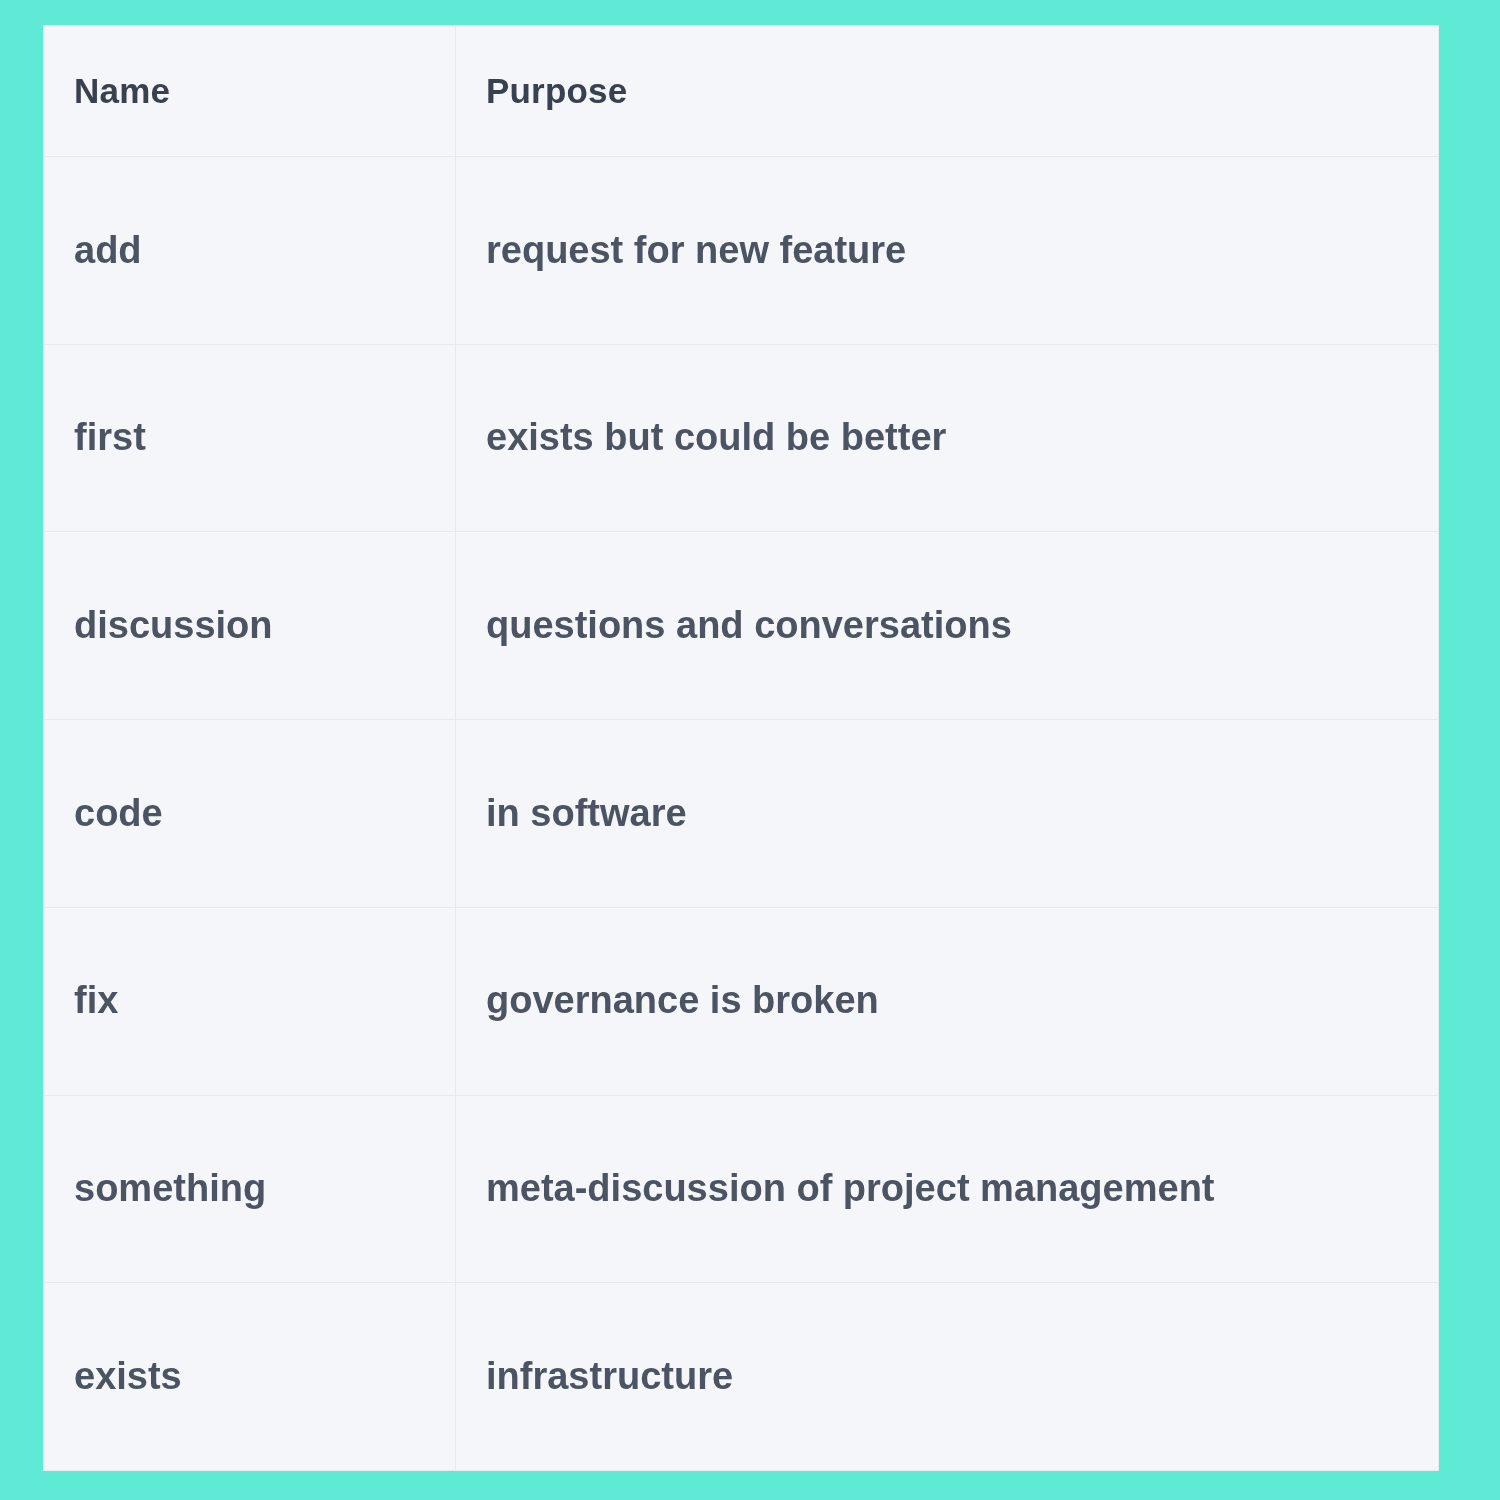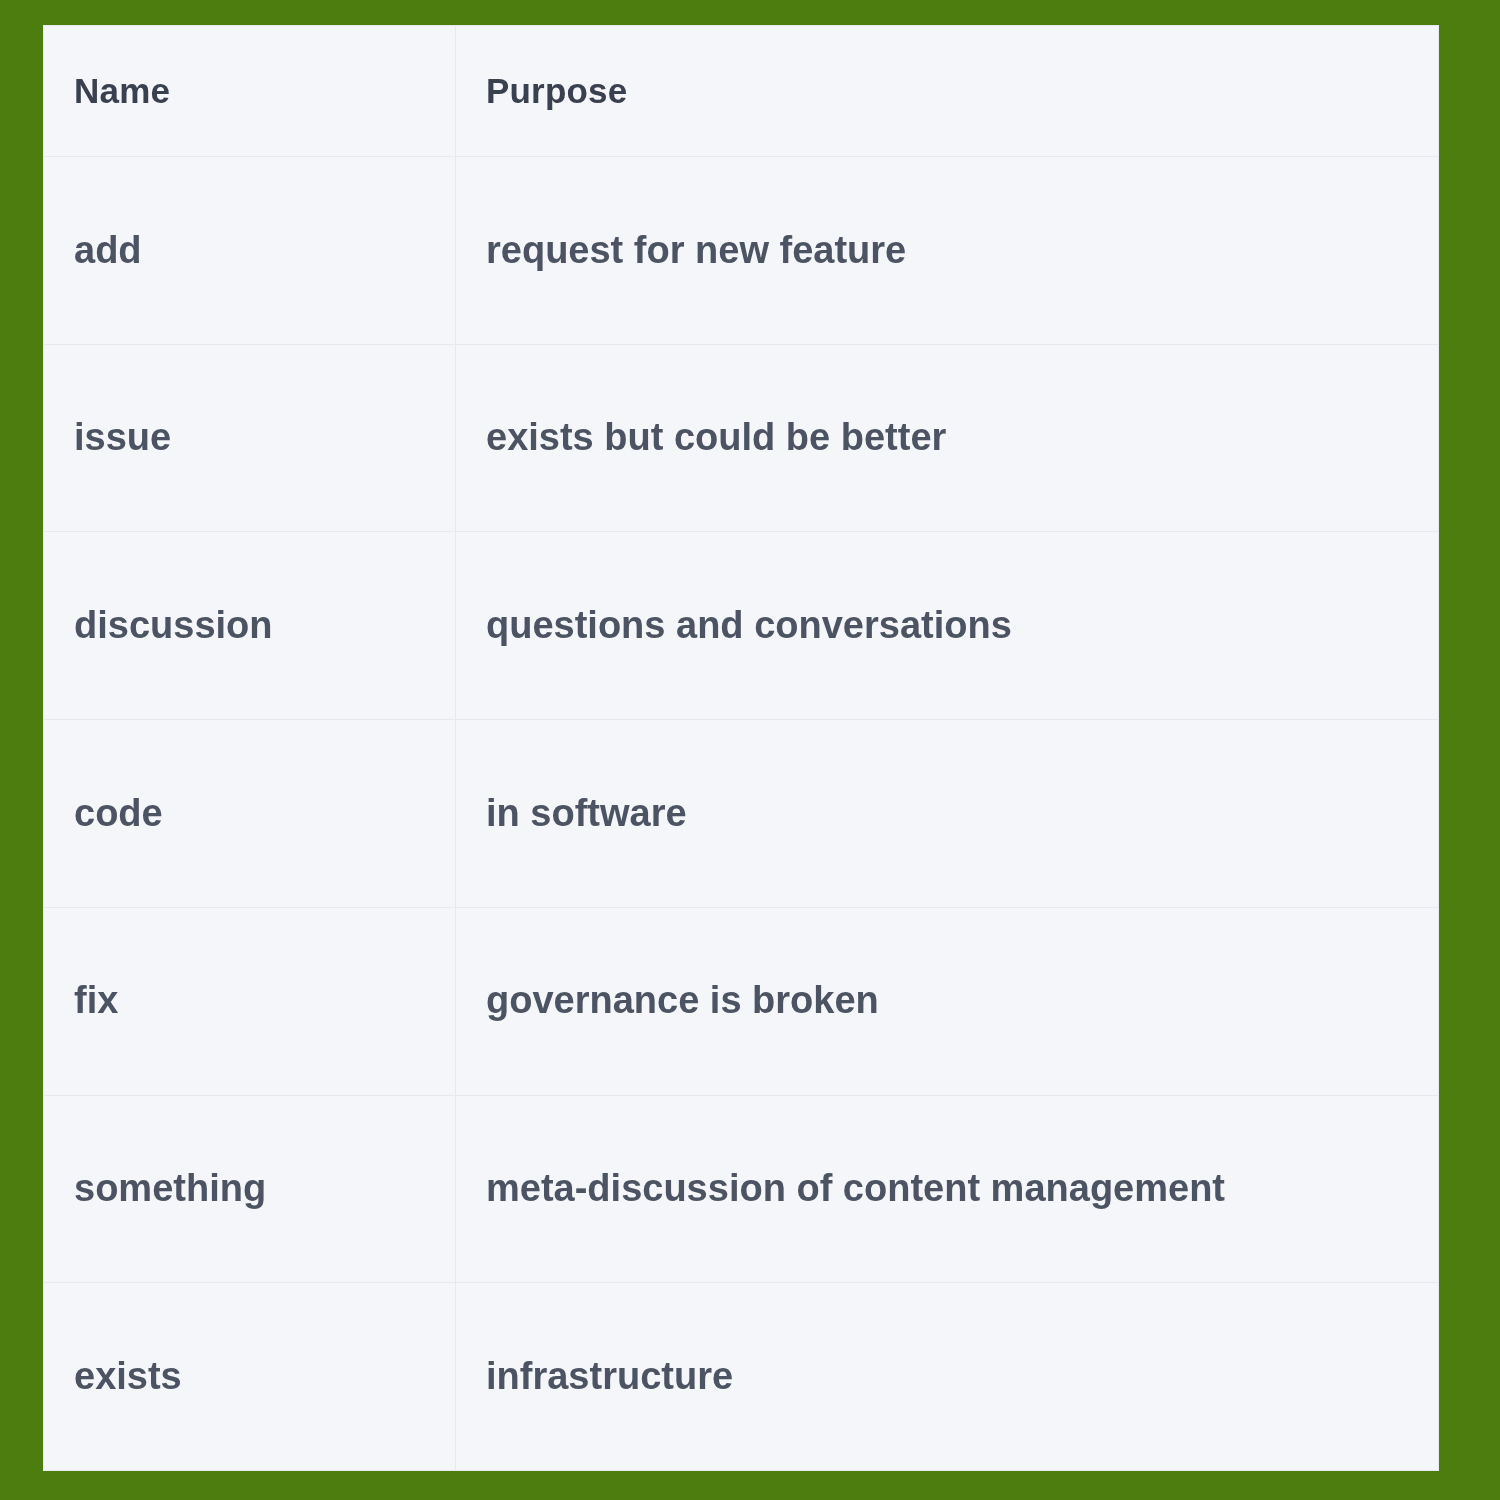--- a/index.html
+++ b/index.html
@@ -14,21 +14,21 @@
     font-family: "Liberation Sans", "DejaVu Sans", sans-serif;
     -webkit-font-smoothing: antialiased;
     overflow: hidden;
   }
 
   .page {
     position: relative;
     width: 1500px;
     height: 1500px;
     box-sizing: border-box;
-    background: #4d7c0f;
+    background: #5eead4;
   }
 
   .table-wrap {
     position: absolute;
     left: 43px;
     top: 25px;
     width: 1395px;
     height: 1446px;
     box-sizing: border-box;
     background: #f5f6f9;
@@ -96,38 +96,38 @@
           <th class="cell-header-name">Name</th>
           <th class="cell-header-purpose">Purpose</th>
         </tr>
       </thead>
       <tbody>
         <tr>
           <td class="cell-name">add</td>
           <td class="cell-purpose">request for new feature</td>
         </tr>
         <tr>
-          <td class="cell-name">issue</td>
+          <td class="cell-name">first</td>
           <td class="cell-purpose">exists but could be better</td>
         </tr>
         <tr>
           <td class="cell-name">discussion</td>
           <td class="cell-purpose">questions and conversations</td>
         </tr>
         <tr>
           <td class="cell-name">code</td>
           <td class="cell-purpose">in software</td>
         </tr>
         <tr>
           <td class="cell-name">fix</td>
           <td class="cell-purpose">governance is broken</td>
         </tr>
         <tr>
           <td class="cell-name">something</td>
-          <td class="cell-purpose">meta-discussion of content management</td>
+          <td class="cell-purpose">meta-discussion of project management</td>
         </tr>
         <tr>
           <td class="cell-name">exists</td>
           <td class="cell-purpose">infrastructure</td>
         </tr>
       </tbody>
     </table>
   </div>
 </div>
 

